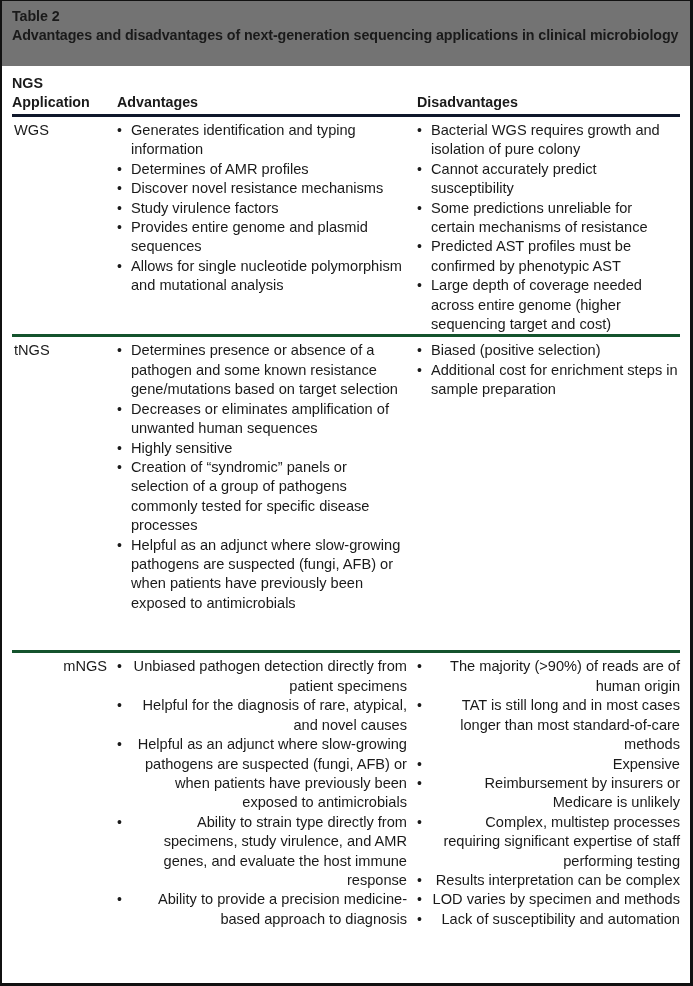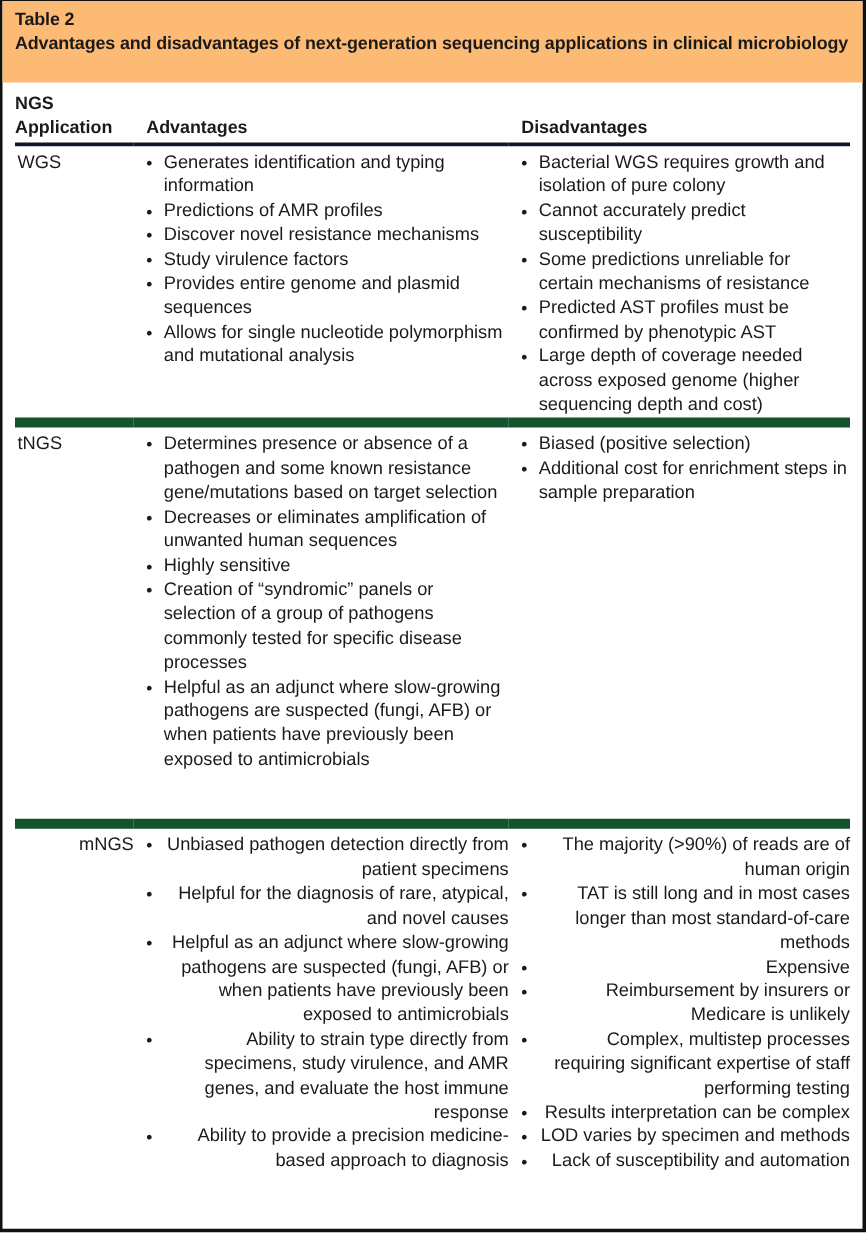--- a/index.html
+++ b/index.html
@@ -23,21 +23,21 @@
       height: 982px;
       border-left: 2px solid #111;
       border-right: 3px solid #111;
       border-bottom: 3px solid #111;
       border-top: 1px solid #111;
       box-sizing: border-box;
       width: 693px;
       height: 986px;
     }
     .caption {
-      background: #fdba74;
+      background: #737373;
       height: 65px;
       padding: 6px 10px 0 10px;
       box-sizing: border-box;
       font-weight: bold;
       font-size: 14.3px;
       line-height: 19px;
       letter-spacing: -0.1px;
     }
     .caption .label { display: block; }
     .caption .title { display: block; }
@@ -56,21 +56,21 @@
       font-weight: bold;
       vertical-align: bottom;
       padding: 0 0 2px 0;
       border-bottom: 3px solid #0f172a;
       font-size: 14.3px;
       line-height: 19px;
     }
     table.ngs td {
       vertical-align: top;
       padding: 4px 0 0 0;
-      border-bottom: 8px solid #14532d;
+      border-bottom: 3px solid #14532d;
     }
     table.ngs tr.last td { border-bottom: none; }
     .col-app { width: 95px; }
     .col-adv { width: 300px; }
     .col-dis { width: 273px; }
     th.col-adv-h { padding-left: 10px !important; }
     th.col-dis-h { padding-left: 10px !important; }
 
     ul.bullets {
       list-style: none;
@@ -117,34 +117,34 @@
         <th class="col-adv-h">Advantages</th>
         <th class="col-dis-h">Disadvantages</th>
       </tr>
     </thead>
     <tbody id="table-body">
       <tr class="row-wgs">
         <td class="app">WGS</td>
         <td>
           <ul class="bullets">
               <li><span class="dot">•</span><span>Generates identification and typing information</span></li>
-              <li><span class="dot">•</span><span>Predictions of AMR profiles</span></li>
+              <li><span class="dot">•</span><span>Determines of AMR profiles</span></li>
               <li><span class="dot">•</span><span>Discover novel resistance mechanisms</span></li>
               <li><span class="dot">•</span><span>Study virulence factors</span></li>
               <li><span class="dot">•</span><span>Provides entire genome and plasmid sequences</span></li>
               <li><span class="dot">•</span><span>Allows for single nucleotide polymorphism and mutational analysis</span></li>
             </ul>
         </td>
         <td>
           <ul class="bullets">
               <li><span class="dot">•</span><span>Bacterial WGS requires growth and isolation of pure colony</span></li>
               <li><span class="dot">•</span><span>Cannot accurately predict susceptibility</span></li>
               <li><span class="dot">•</span><span>Some predictions unreliable for certain mechanisms of resistance</span></li>
               <li><span class="dot">•</span><span>Predicted AST profiles must be confirmed by phenotypic AST</span></li>
-              <li><span class="dot">•</span><span>Large depth of coverage needed across exposed genome (higher sequencing depth and cost)</span></li>
+              <li><span class="dot">•</span><span>Large depth of coverage needed across entire genome (higher sequencing target and cost)</span></li>
             </ul>
         </td>
       </tr>
       <tr class="row-tngs">
         <td class="app">tNGS</td>
         <td>
           <ul class="bullets">
               <li><span class="dot">•</span><span>Determines presence or absence of a pathogen and some known resistance gene/mutations based on target selection</span></li>
               <li><span class="dot">•</span><span>Decreases or eliminates amplification of unwanted human sequences</span></li>
               <li><span class="dot">•</span><span>Highly sensitive</span></li>

